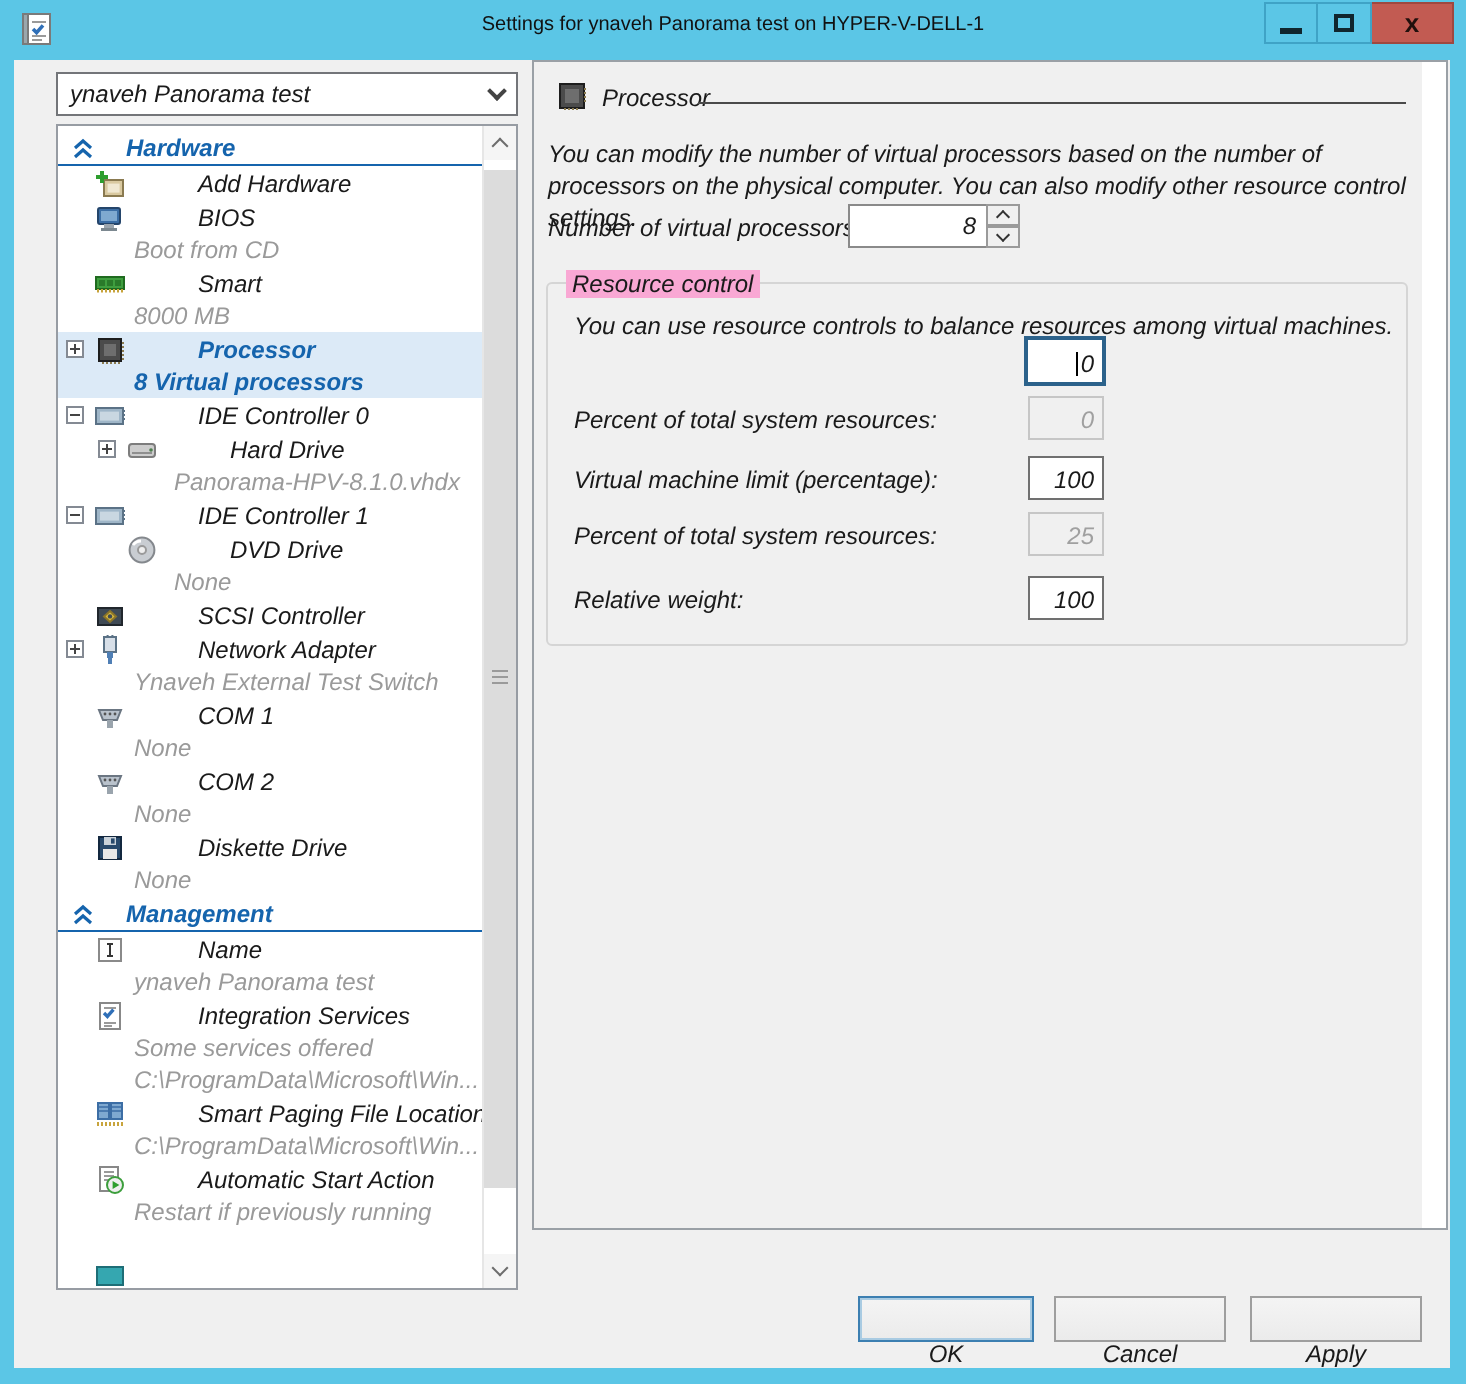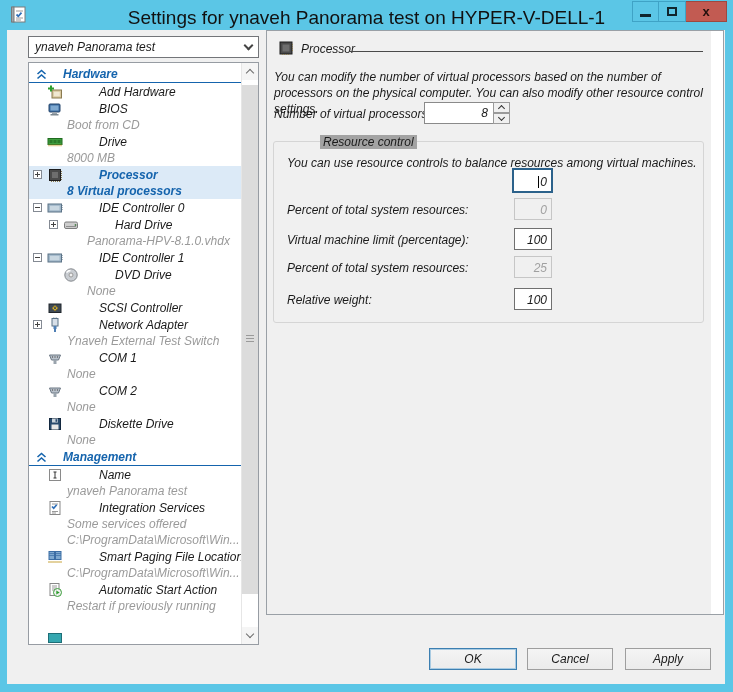--- a/index.html
+++ b/index.html
@@ -4,21 +4,21 @@
 <style>
   * { margin:0; padding:0; box-sizing:border-box; }
   html,body { width:733px; height:692px; }
   body { font-family:"Liberation Sans","DejaVu Sans",sans-serif; font-size:12px; color:#1a1a1a; }
 
   .window { position:relative; width:733px; height:692px; background:#5BC6E6; overflow:hidden; }
 
   
   .titlebar { position:absolute; left:0; top:0; width:733px; height:30px; background:#5BC6E6; }
   .app-icon { position:absolute; left:10px; top:6px; width:17px; height:17px; }
-  .title-text { position:absolute; left:0; right:0; top:7px; text-align:center; font-size:19px; color:#111; }
+  .title-text { position:absolute; left:0; right:0; top:7px; text-align:center; font-size:10px; color:#111; }
   .winbtns { position:absolute; right:6px; top:1px; height:21px; display:flex; }
   .winbtn { width:27px; height:21px; border:1px solid #3FA3C6; border-left:none; display:flex; align-items:center; justify-content:center; cursor:default; }
   .winbtn.first { border-left:1px solid #3FA3C6; }
   .winbtn.close { width:41px; background:#C25B52; border-color:#9E4840; }
   .glyph-min { width:11px; height:3px; background:#10262e; margin-top:8px; }
   .glyph-max { width:10px; height:9px; border:2px solid #10262e; }
   .glyph-close { font-weight:bold; font-size:13px; color:#22100d; }
 
   
   .dialog { position:absolute; left:7px; top:30px; right:8px; bottom:8px; background:#F0F0F0;font-style:italic; }
@@ -70,32 +70,32 @@
   .pane-desc { position:absolute; left:7px; top:38px; width:434px; line-height:16px; }
   .num-label { position:absolute; left:7px; top:76px; }
   .num-input { position:absolute; left:157px; top:71px; width:70px; height:22px; background:#fff; border:1px solid #8A8A8A; text-align:right; padding:3px 5px 0 0; }
   .spinner { position:absolute; left:226px; top:71px; width:17px; height:22px; }
   .spin { position:absolute; left:0; width:17px; height:11px; background:#F0F0F0; border:1px solid #9A9A9A; display:flex; align-items:center; justify-content:center; }
   .spin.up { top:0; } .spin.dn { top:11px; }
   .spin .c-u { width:5px; height:5px; border-left:1px solid #333; border-top:1px solid #333; transform:rotate(45deg); margin-top:2px; }
   .spin .c-d { width:5px; height:5px; border-right:1px solid #333; border-bottom:1px solid #333; transform:rotate(45deg); margin-top:-2px; }
 
   .groupbox { position:absolute; left:6px; top:110px; width:431px; height:182px; border:1px solid #D5D5D5; border-radius:3px; }
-  .gb-title { position:absolute; left:9px; top:-7px; background:#a3a3a3; padding:0 3px;margin-left:37px; }
+  .gb-title { position:absolute; left:9px; top:-7px; background:#f9a8d4; padding:0 3px; }
   .gb-desc { position:absolute; left:13px; top:14px; }
   .rc-row { position:absolute; left:0; right:0; height:24px; }
   .rc-label { position:absolute; left:13px; top:5px; }
   .rc-input { position:absolute; left:240px; top:0; width:38px; height:22px; text-align:right; padding:4px 4px 0 0; }
   .rc-input.normal { background:#fff; border:1px solid #707070; }
   .rc-input.disabled { background:#F0F0F0; border:1px solid #C6C6C6; color:#A0A0A0; }
   .rc-input.focused { background:#fff; border:2px solid #2C628B; left:238px; top:-2px; width:41px; height:25px; padding-top:5px; }
   .caret { display:inline-block; width:1px; height:12px; background:#000; vertical-align:-2px; margin-right:1px; }
 
   
-  .btn { position:absolute; top:618px; height:22px; background:linear-gradient(#F4F4F4,#EBEBEB); border:1px solid #9E9E9E; text-align:center; padding-top:3px; cursor:default; }
+  .btn { position:absolute; top:618px; height:22px; background:linear-gradient(#F4F4F4,#EBEBEB); border:1px solid #9E9E9E; text-align:center; padding-top:21px; cursor:default; }
   .btn.default { border:1px solid #3C7FB1; box-shadow:0 0 0 1px #A9CBE2 inset; }
   #btn-ok { left:422px; width:88px; }
   #btn-cancel { left:520px; width:86px; }
   #btn-apply { left:618px; width:86px; }
 </style>
 </head>
 <body>
 
 <div class="window">
 
@@ -175,21 +175,21 @@
           <div class="item-row">
             <span class="sb-icon" style="left: 18px;">
               <svg viewBox="0 0 16 16">
                 <rect x="1" y="4.5" width="14" height="6" fill="#3F9E3F" stroke="#1F6B1F"></rect>
                 <rect x="2.5" y="6" width="3" height="3" fill="#2A7A2A"></rect>
                 <rect x="6.5" y="6" width="3" height="3" fill="#2A7A2A"></rect>
                 <rect x="10.5" y="6" width="3" height="3" fill="#2A7A2A"></rect>
                 <path d="M2 10.5v1.8M4 10.5v1.8M6 10.5v1.8M8 10.5v1.8M10 10.5v1.8M12 10.5v1.8M14 10.5v1.8" stroke="#C8A43C" stroke-width="1"></path>
               </svg>
             </span>
-            <span class="item-label" style="left: 38px;">Drive</span>
+            <span class="item-label" style="left: 38px;">Smart</span>
           </div>
           <div class="sub-row">
             <span class="sub-text" style="left: 38px;">8000 MB</span>
           </div>
           <div class="item-row sel">
             <span class="expander plus" style="left: 4px;"></span>
             <span class="sb-icon" style="left: 18px;">
               <svg viewBox="0 0 16 16">
                 <rect x="2.5" y="2.5" width="11" height="11" fill="#4B4B4B" stroke="#1D1D1D"></rect>
                 <rect x="5" y="5" width="6" height="6" fill="#6E6E6E"></rect>

